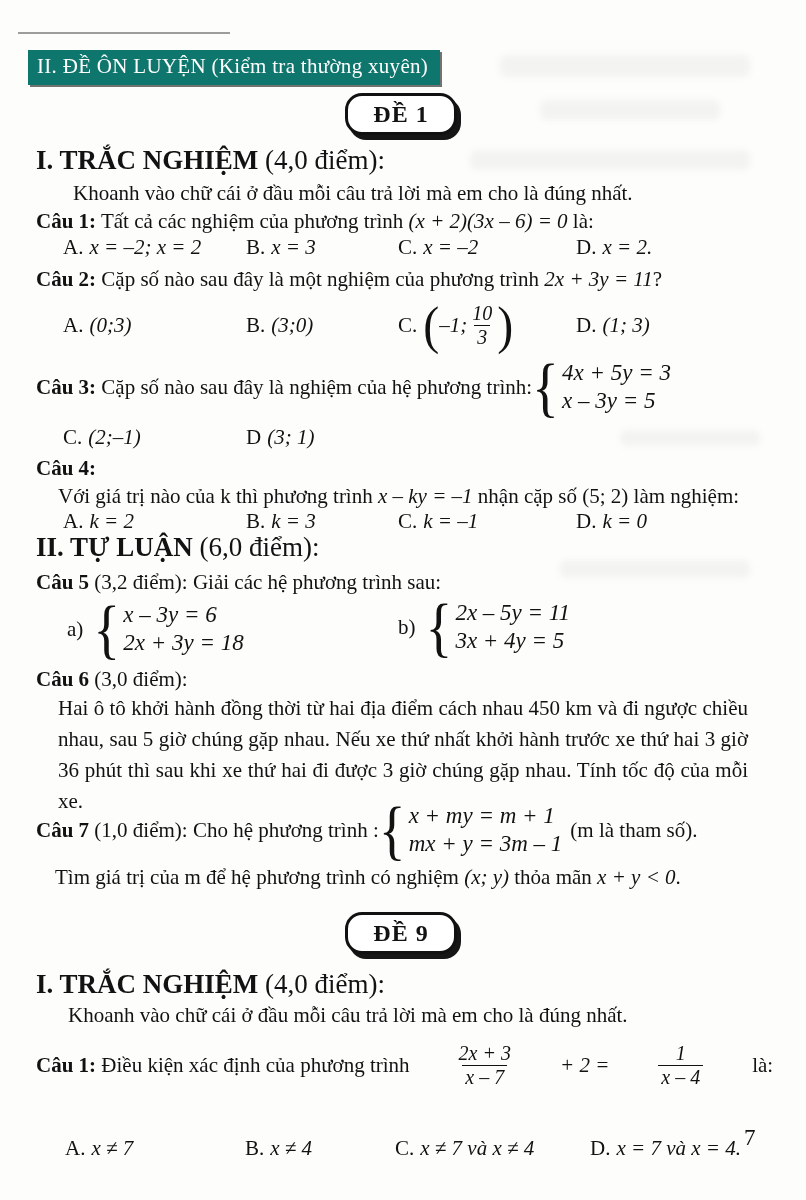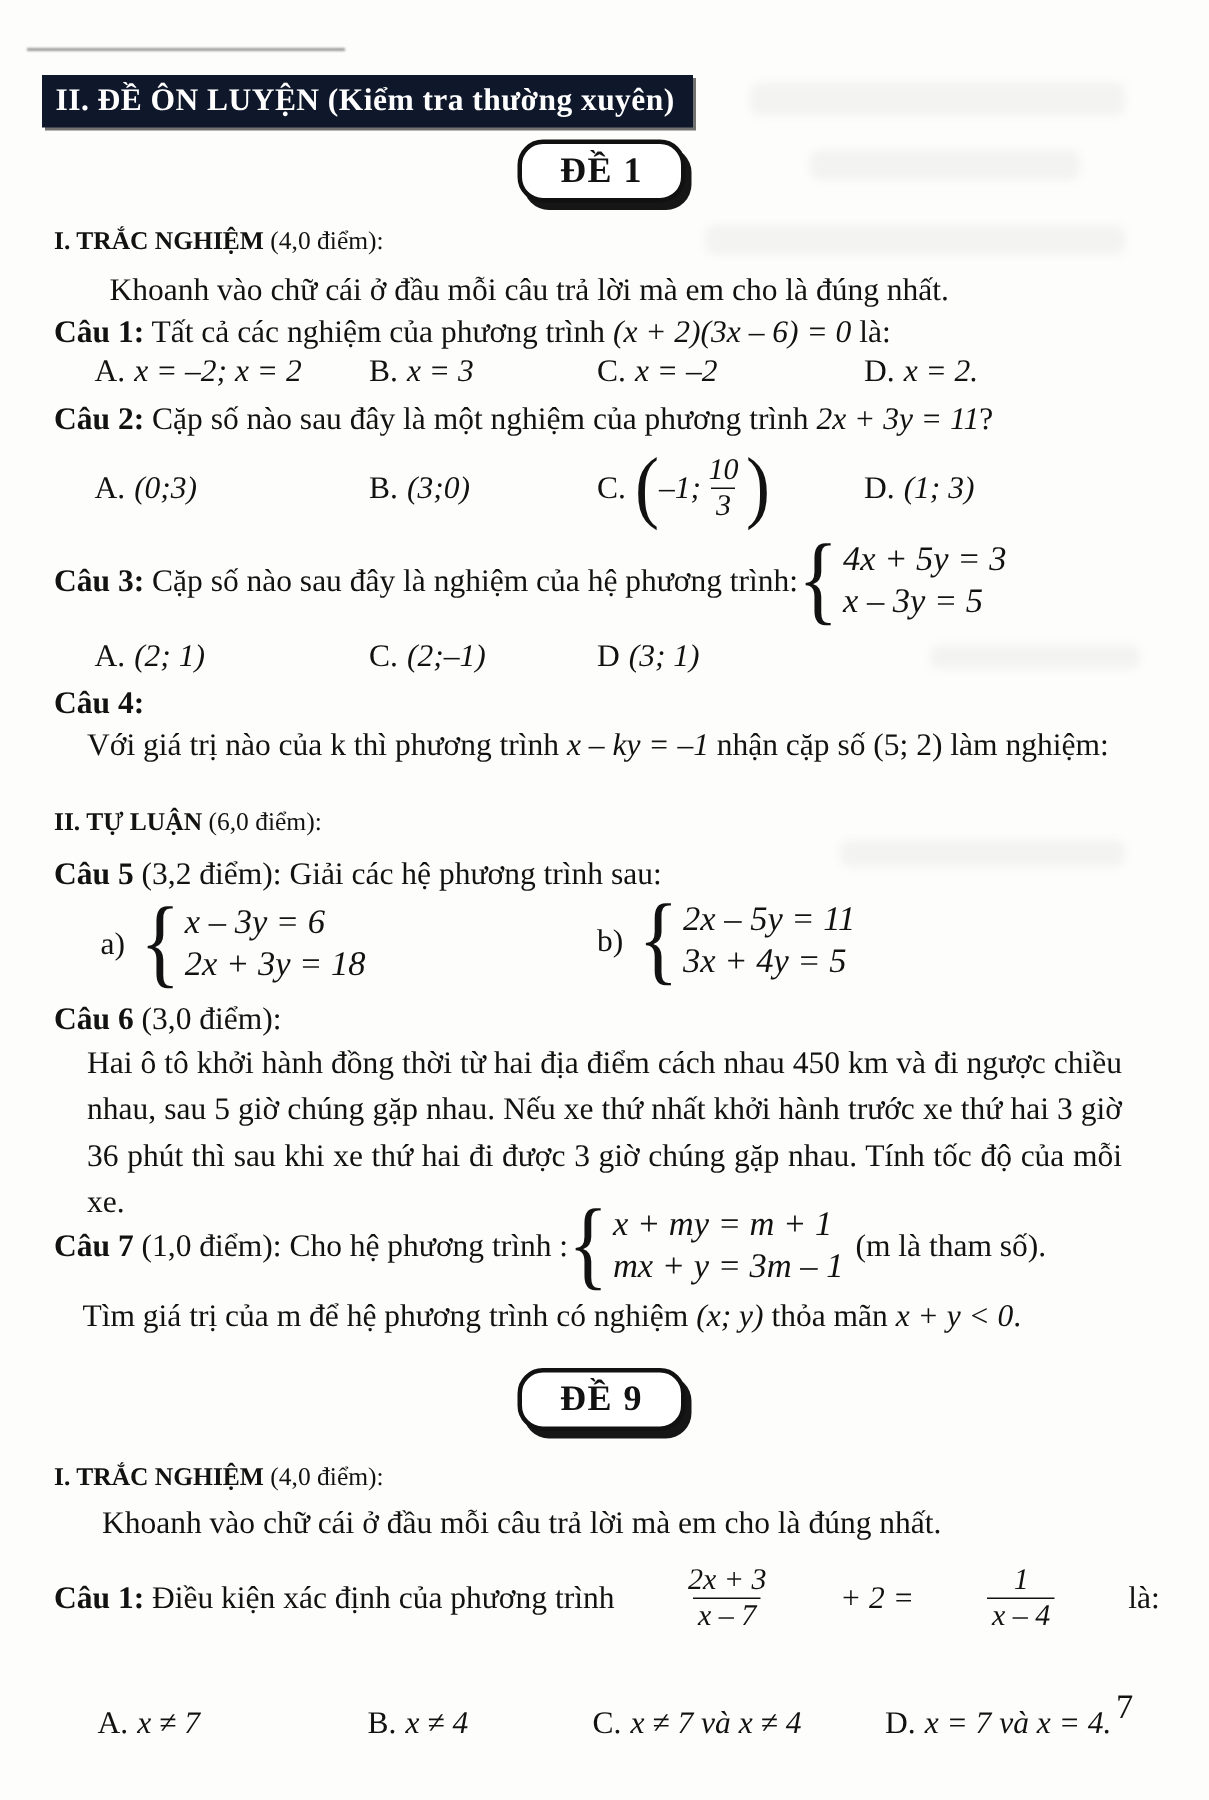--- a/index.html
+++ b/index.html
@@ -9,35 +9,35 @@
     font-family:"Liberation Serif","DejaVu Serif",serif;
     font-size:21px; line-height:27px;
   }
   
   .scan-line { position:absolute; left:18px; top:32px; width:212px; height:2px;
     background:rgba(40,40,40,.45); filter:blur(.6px); }
   .smudge { position:absolute; background:rgba(60,60,70,.05); filter:blur(3px); border-radius:6px; }
 
   .header-box {
     position:absolute; left:28px; top:50px;
-    background:#0f172a; color:#fff; font-weight:bold; font-size:21px;
+    background:#0f766e; color:#fff; font-weight:normal; font-size:21px;
     padding:3px 12px 5px 9px; letter-spacing:.3px; white-space:nowrap;
     box-shadow:2px 2px 0 rgba(0,0,0,.55);
   }
   .badge {
     position:absolute; left:345px; width:106px; height:36px;
     border:3.5px solid #111; border-radius:17px; background:#fff;
     box-shadow:4px 5px 0 0 #161616;
     display:flex; align-items:center; justify-content:center;
     font-weight:bold; font-size:24px; letter-spacing:1px;
   }
   .badge1 { top:93px; } .badge2 { top:912px; }
 
   .abs { position:absolute; }
-  .h-sec { font-weight:bold; font-size:17px; }
+  .h-sec { font-weight:bold; font-size:27px; }
   .h-sec .points { font-weight:normal; }
   .cau { font-weight:bold; }
   .m { font-style:italic; }
   .row { display:flex; align-items:center; }
 
   .opts {
     position:absolute; left:36px; right:25px;
     display:grid; grid-template-columns:183px 152px 178px auto;
     padding-left:27px; align-items:center;
   }
@@ -125,30 +125,35 @@
     <span><span class="cau">Câu 3:</span><span> Cặp số nào sau đây là nghiệm của hệ phương trình: </span></span>
     <span class="sys">
       <span class="brace">{</span>
       <span class="eqs">
         <span>4x + 5y = 3</span>
         <span>x – 3y = 5</span>
       </span>
     </span>
   </div>
   <div class="opts" style="top:424px;">
-    <span class="opt"><span>A.</span><span class="val">(2; 1)</span></span>
     <span class="opt"><span>C.</span><span class="val">(2;–1)</span></span>
     <span class="opt"><span>D</span><span class="val">(3; 1)</span></span>
   </div>
 
   <div class="abs cau" style="left:36px; top:455px;">
     <span>Câu 4:</span>
   </div>
   <div class="abs" style="left:58px; top:483px;">
     <span>Với giá trị nào của k thì phương trình </span><span class="m">x – ky = –1</span><span> nhận cặp số (5; 2) làm nghiệm:</span>
+  </div>
+  <div class="opts" style="top:508px;">
+    <span class="opt"><span>A.</span><span class="val">k = 2</span></span>
+    <span class="opt"><span>B.</span><span class="val">k = 3</span></span>
+    <span class="opt"><span>C.</span><span class="val">k = –1</span></span>
+    <span class="opt"><span>D.</span><span class="val">k = 0</span></span>
   </div>
 
   <div class="abs h-sec" style="left:36px; top:534px;">
     <span>II. TỰ LUẬN</span><span class="points">  (6,0 điểm):</span>
   </div>
 
   <div class="abs" style="left:36px; top:569px;">
     <span class="cau">Câu 5</span><span> (3,2 điểm):</span><span> Giải các hệ phương trình sau:</span>
   </div>
   <div class="abs row" style="left:67px; top:598px; height:62px;">

